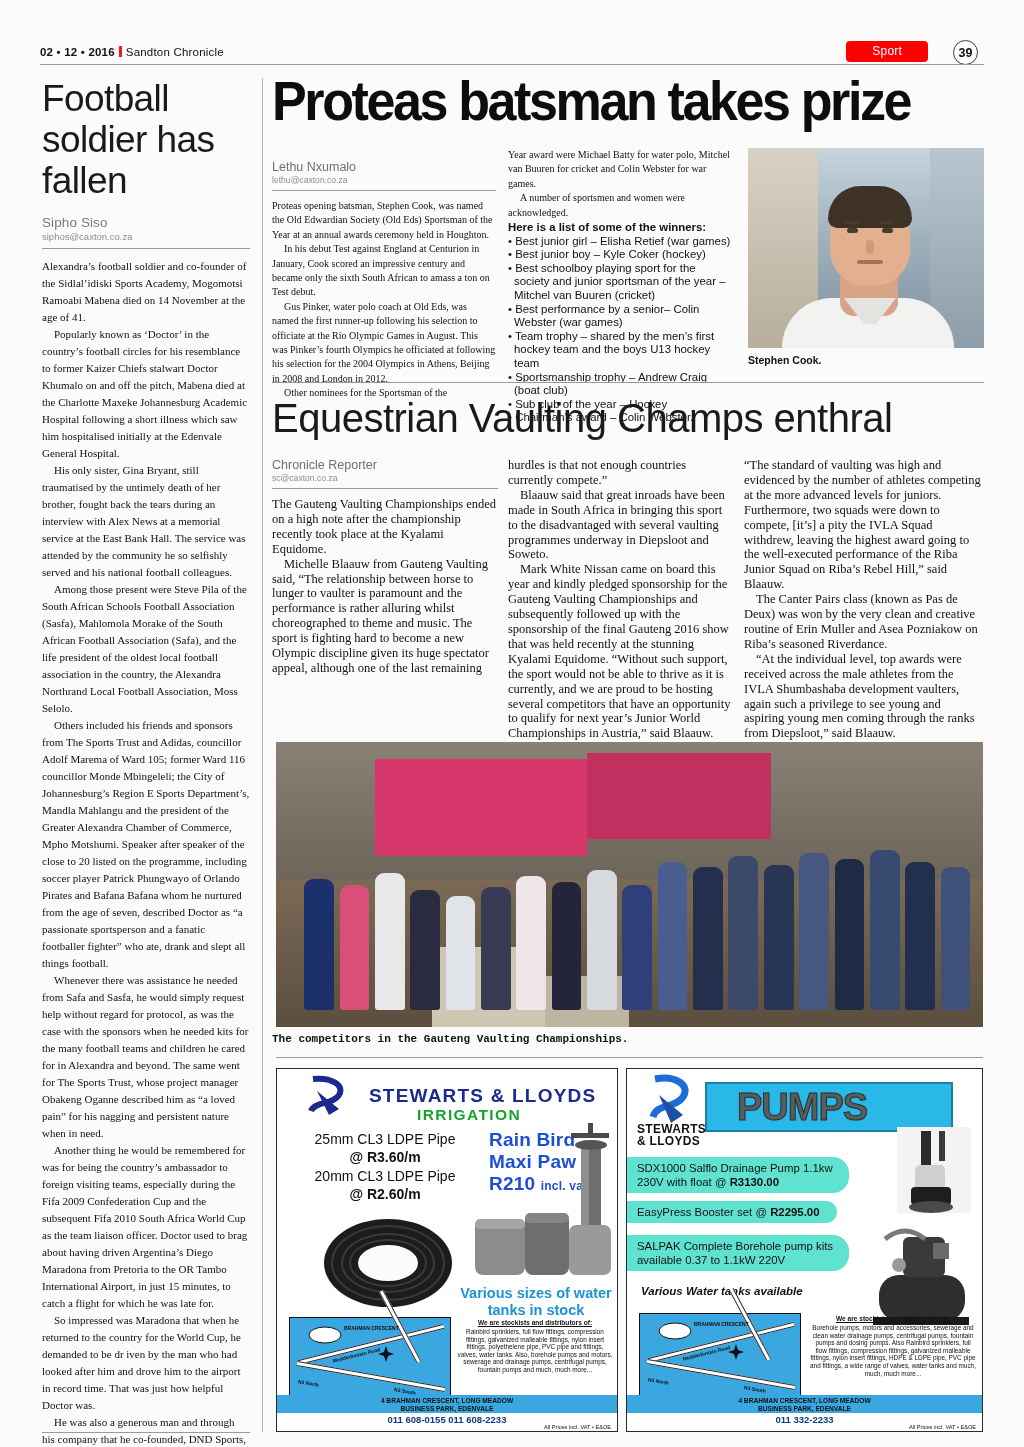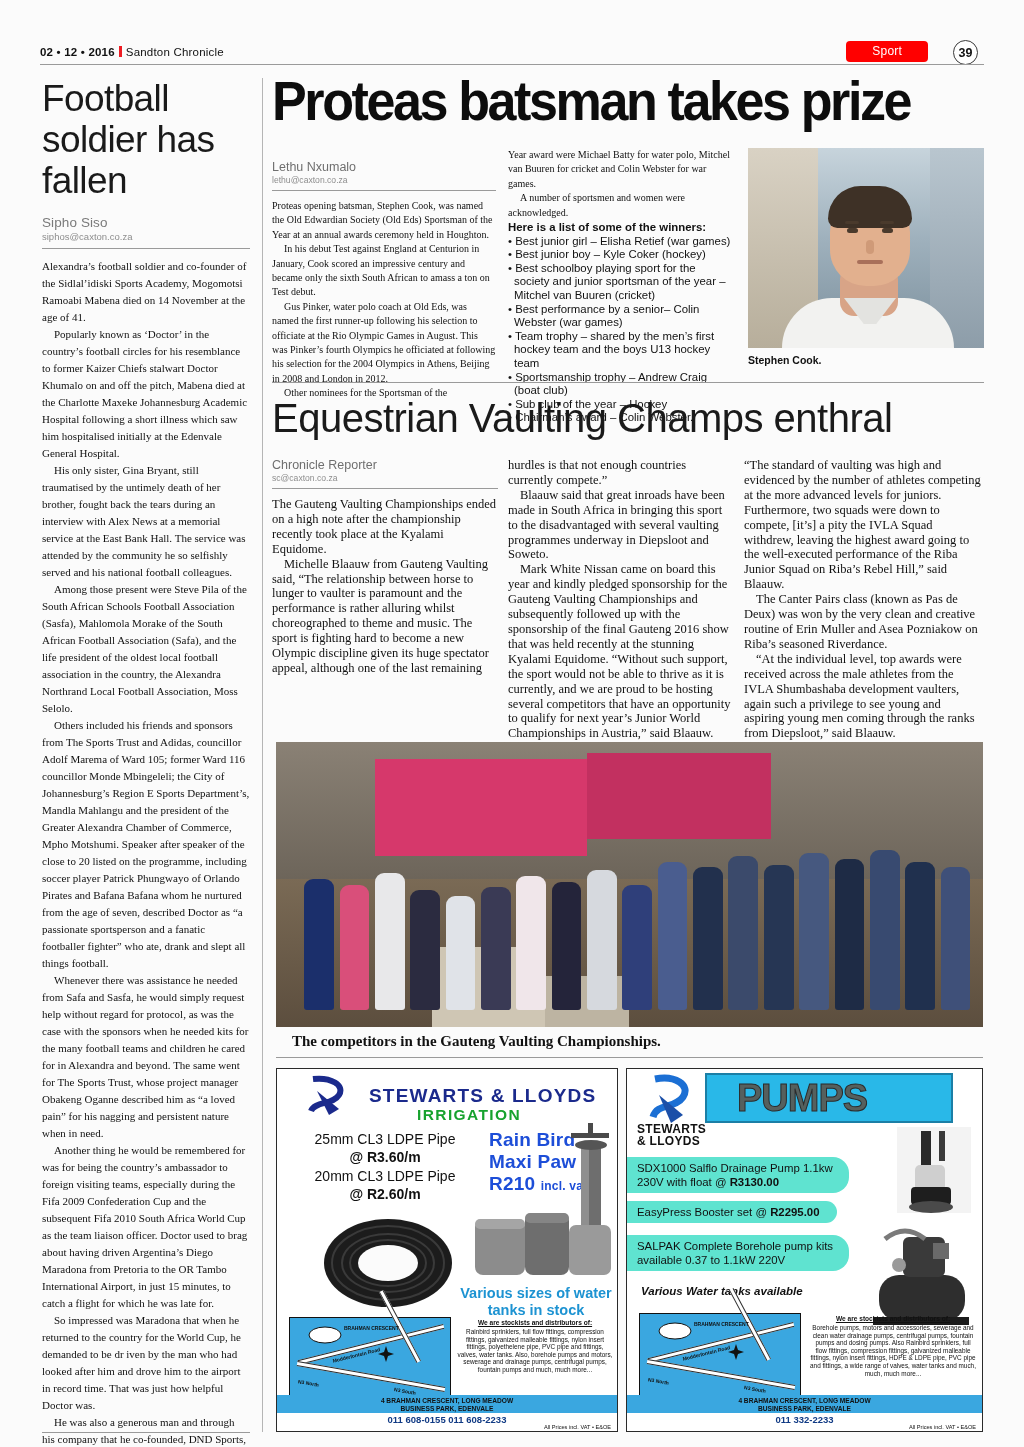--- a/index.html
+++ b/index.html
@@ -187,23 +187,23 @@
   .gp-banner2 { position:absolute; left:44%; top:4%; width:26%; height:30%;
     background:#c23060; }
   .gp-podium { position:absolute; left:22%; top:72%; width:16%; height:28%;
     background:#cfc6b4; }
   .gp-podium .num { position:absolute; left:44%; top:16%; font-family:"Liberation Sans", sans-serif;
     font-size:28px; font-weight:700; color:#3a3127; }
   .gp-podium2 { position:absolute; left:38%; top:82%; width:12%; height:18%;
     background:#bdb4a2; }
   .gp-vaulter { position:absolute; bottom:6%; border-radius:9px 9px 3px 3px; }
   .photo2-caption {
-    position:absolute; left:292px; top:1033px;
-    font-family:Liberation Serif, serif;
-    font-weight:700; font-size:15px; color:#111;
+    position:absolute; left:272px; top:1033px;
+    font-family:Liberation Mono, monospace;
+    font-weight:700; font-size:11px; color:#111;
   }
 
   
   .ads-rule { position:absolute; left:276px; top:1057px; width:707px; height:1px; background:#9a9a9a; }
   .ad { position:absolute; top:1068px; border:1.5px solid #2a2a2a; background:#fff; overflow:hidden; }
   .ad-left { left:276px; width:342px; height:364px; }
   .ad-right { left:626px; width:357px; height:364px; }
 
   .sl-logo-swoosh {
     position:absolute; width:46px; height:44px;
@@ -507,21 +507,21 @@
 
   <div class="ad ad-right">
 
     <svg style="position:absolute;left:20px;top:4px;" width="50" height="52" viewBox="0 0 50 52">
       <path d="M8 6 C28 2, 44 12, 36 24 C28 36, 10 30, 6 44" stroke="#1b6fd4" stroke-width="7" fill="none"></path>
       <path d="M12 22 L36 42 L24 50 Z" fill="#1b4fa8"></path>
     </svg>
     <div class="sl-small" style="position:absolute;left:10px;top:54px;">STEWARTS</div>
     <div class="sl-small" style="position:absolute;left:10px;top:66px;">&amp; LLOYDS</div>
 
-    <div class="pumps-banner" style="left:78px;top:4px;width:248px;height:50px;">
+    <div class="pumps-banner" style="left:78px;top:13px;width:248px;height:50px;">
       <div class="pumps-word" style="position:absolute;left:30px;top:2px;">PUMPS</div>
     </div>
 
     <svg style="position:absolute;left:268px;top:56px;" width="78" height="90" viewBox="0 0 78 90">
       <rect x="2" y="2" width="74" height="86" fill="#f3f3f3"></rect>
       <rect x="26" y="6" width="10" height="36" fill="#2a2a2a"></rect>
       <rect x="44" y="6" width="6" height="30" fill="#3a3a3a"></rect>
       <rect x="20" y="40" width="30" height="26" rx="5" fill="#cfcfcf"></rect>
       <rect x="16" y="62" width="40" height="18" rx="4" fill="#1e1e1e"></rect>
       <ellipse cx="36" cy="82" rx="22" ry="6" fill="#4a4a4a"></ellipse>

